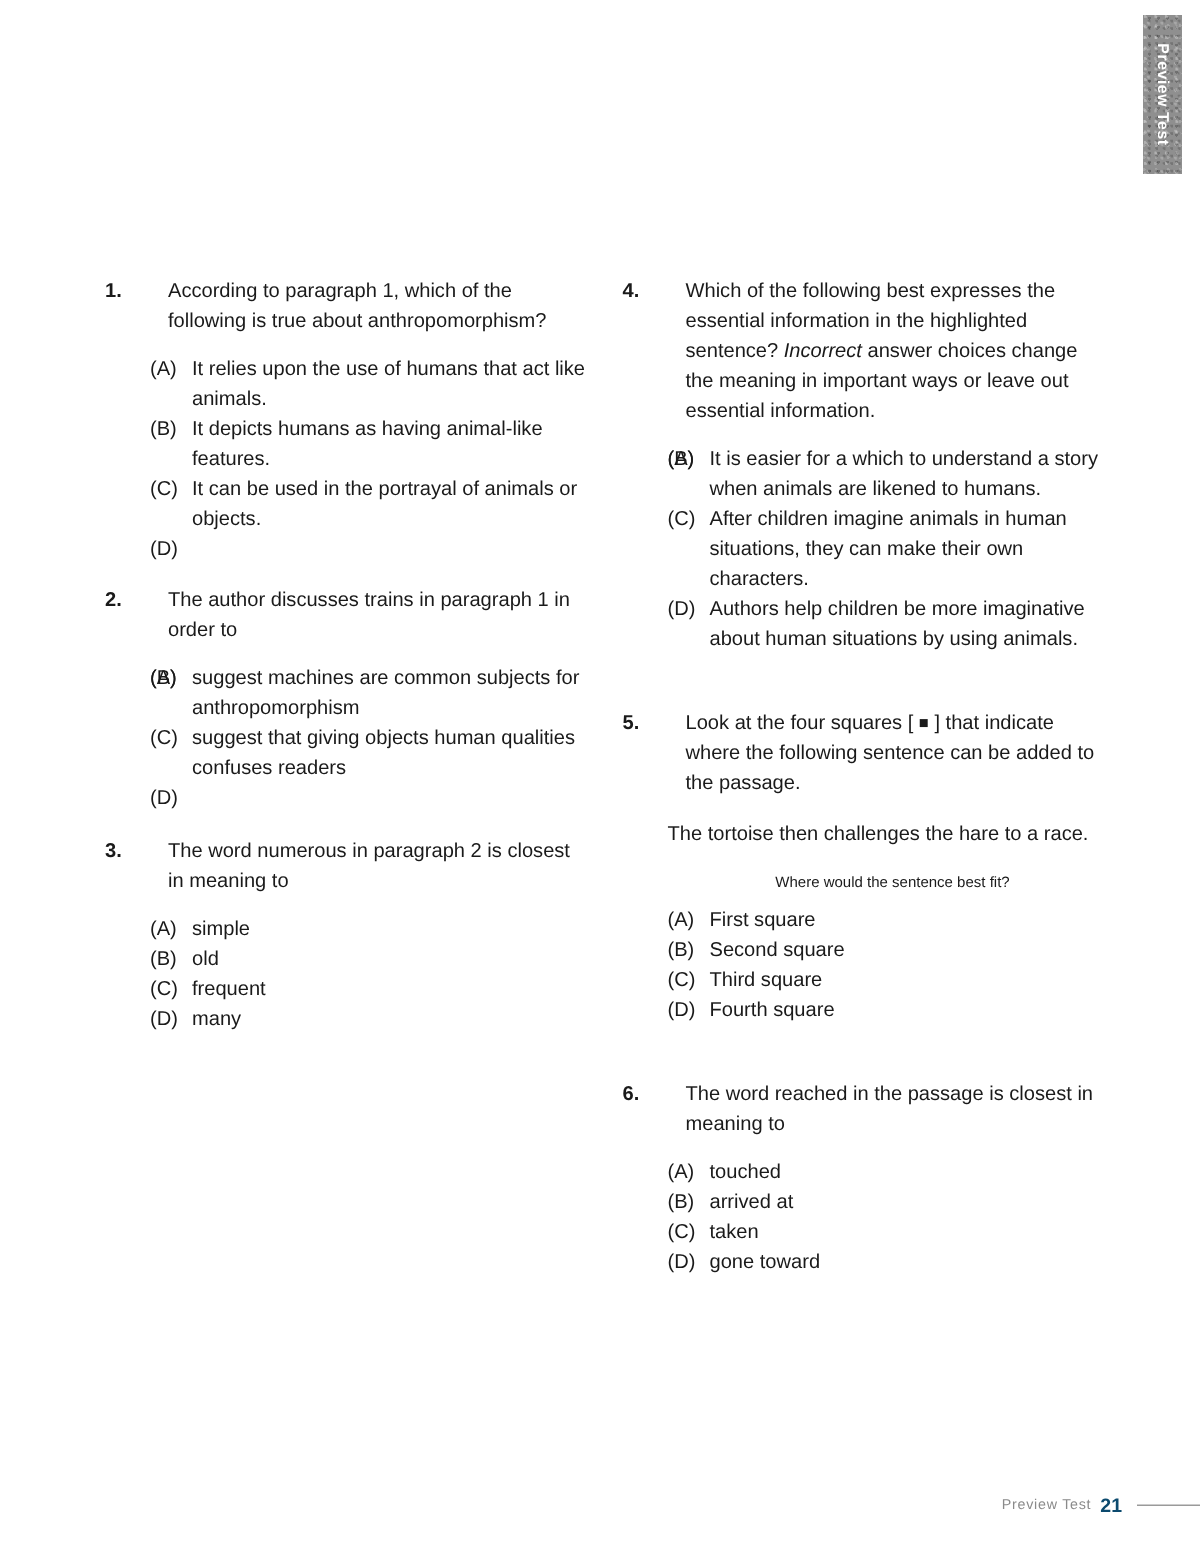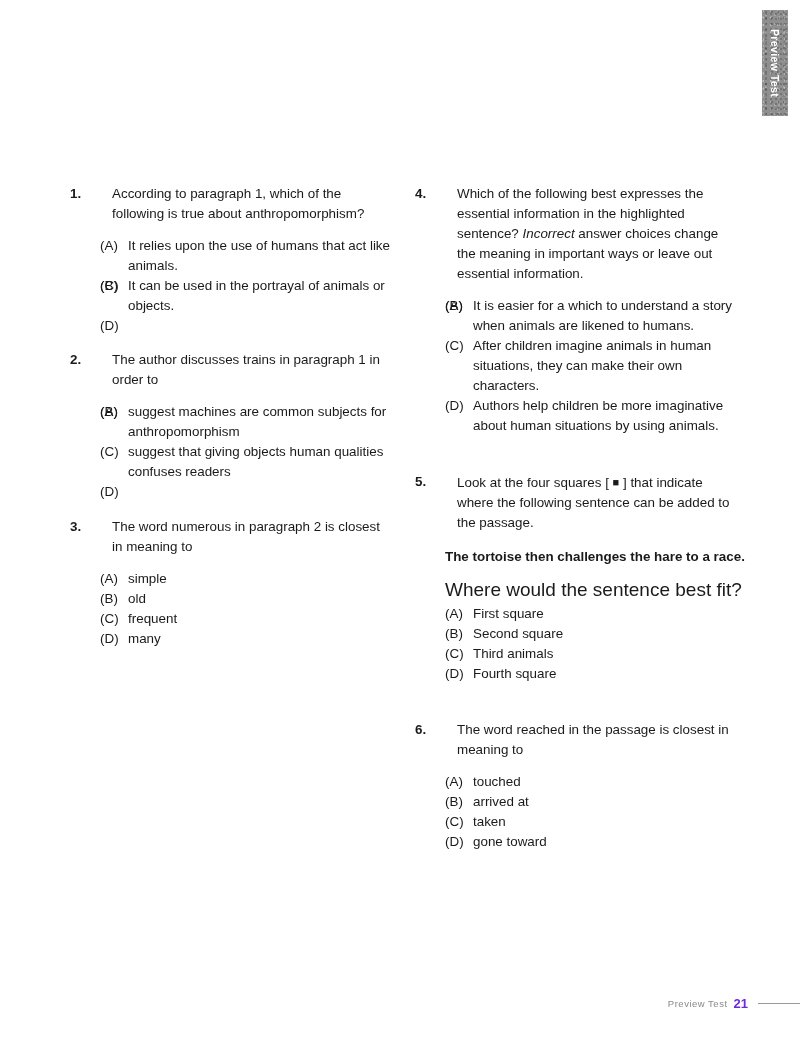--- a/index.html
+++ b/index.html
@@ -91,29 +91,30 @@
   }
   .choice-letter {
     position: absolute;
     left: 0;
     top: 0;
     line-height: 20px;
     font-size: 13.4px;
   }
 
   .inserted-sentence {
-    font-weight: bold;
+    font-weight: normal;
     margin: 14px 0 0 0;
     line-height: 20px;
     font-size: 13.4px;
   }
   .follow-up {
     margin: 13px 0 0 0;
     line-height: 20px;
-    font-size: 19px;
+    font-size: 10px;
+    text-align: center;
   }
   .sq-glyph { font-size: 11px; vertical-align: 1px; }
 
   
   .footer {
     position: absolute;
     left: 0;
     top: 996px;
     width: 800px;
     height: 20px;
@@ -125,21 +126,21 @@
     display: flex;
     align-items: center;
     gap: 6px;
   }
   .footer-label {
     color: #8a8a8a;
     font-size: 9.5px;
     letter-spacing: .5px;
   }
   .footer-page {
-    color: #6d28d9;
+    color: #0c4a6e;
     font-size: 13px;
     font-weight: bold;
   }
   .footer-rule {
     display: block;
     width: 42px;
     height: 1px;
     background: #9a9a9a;
     margin-left: 4px;
   }
@@ -156,20 +157,21 @@
   <div class="question" style="margin-top:0;">
     <span class="q-num">1.</span>
     <p class="q-stem">According to paragraph 1, which of the following is true about anthropomorphism?</p>
     <ul class="choices">
       <li class="choice">
         <span class="choice-letter">(A)</span>
         <span>It relies upon the use of humans that act like animals.</span>
       </li>
       <li class="choice">
         <span class="choice-letter">(B)</span>
+        <span>It depicts humans as having animal-like features.</span>
       </li>
       <li class="choice">
         <span class="choice-letter">(C)</span>
         <span>It can be used in the portrayal of animals or objects.</span>
       </li>
       <li class="choice">
         <span class="choice-letter">(D)</span>
       </li>
     </ul>
   </div>
@@ -253,21 +255,21 @@
       <li class="choice">
         <span class="choice-letter">(A)</span>
         <span>First square</span>
       </li>
       <li class="choice">
         <span class="choice-letter">(B)</span>
         <span>Second square</span>
       </li>
       <li class="choice">
         <span class="choice-letter">(C)</span>
-        <span>Third animals</span>
+        <span>Third square</span>
       </li>
       <li class="choice">
         <span class="choice-letter">(D)</span>
         <span>Fourth square</span>
       </li>
     </ul>
   </div>
 
   <div class="question" style="margin-top:36px;">
     <span class="q-num">6.</span>

